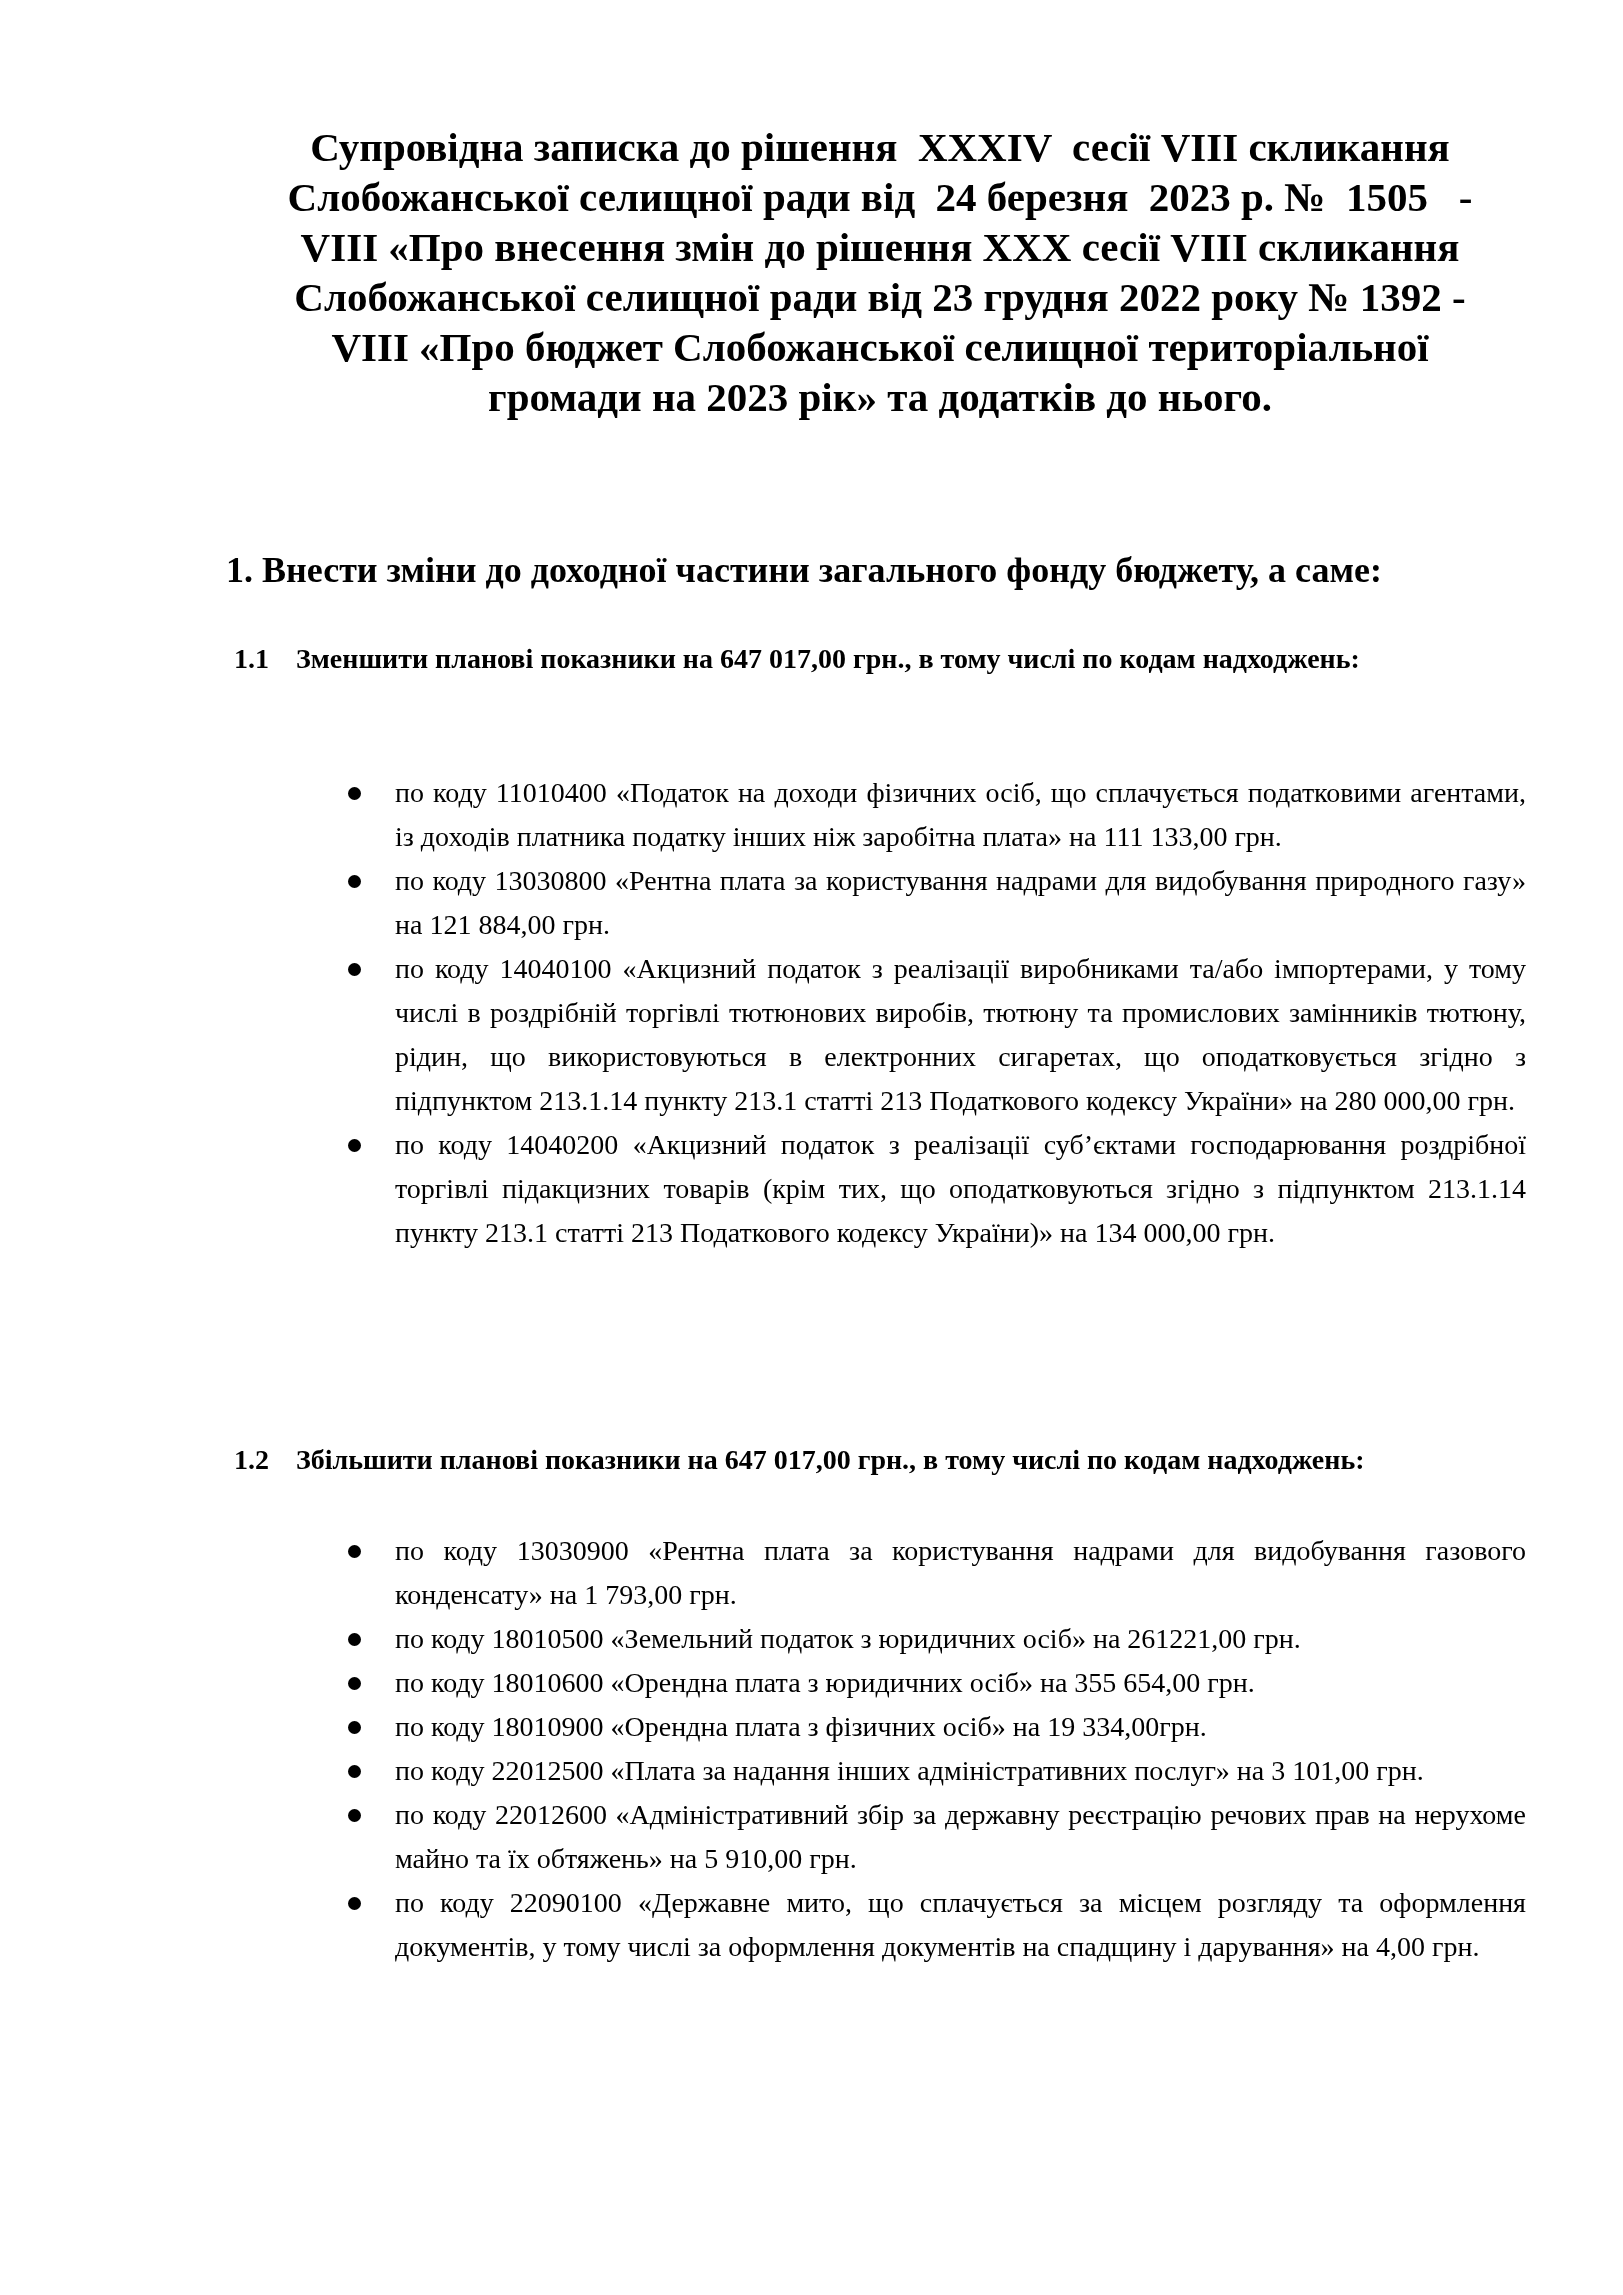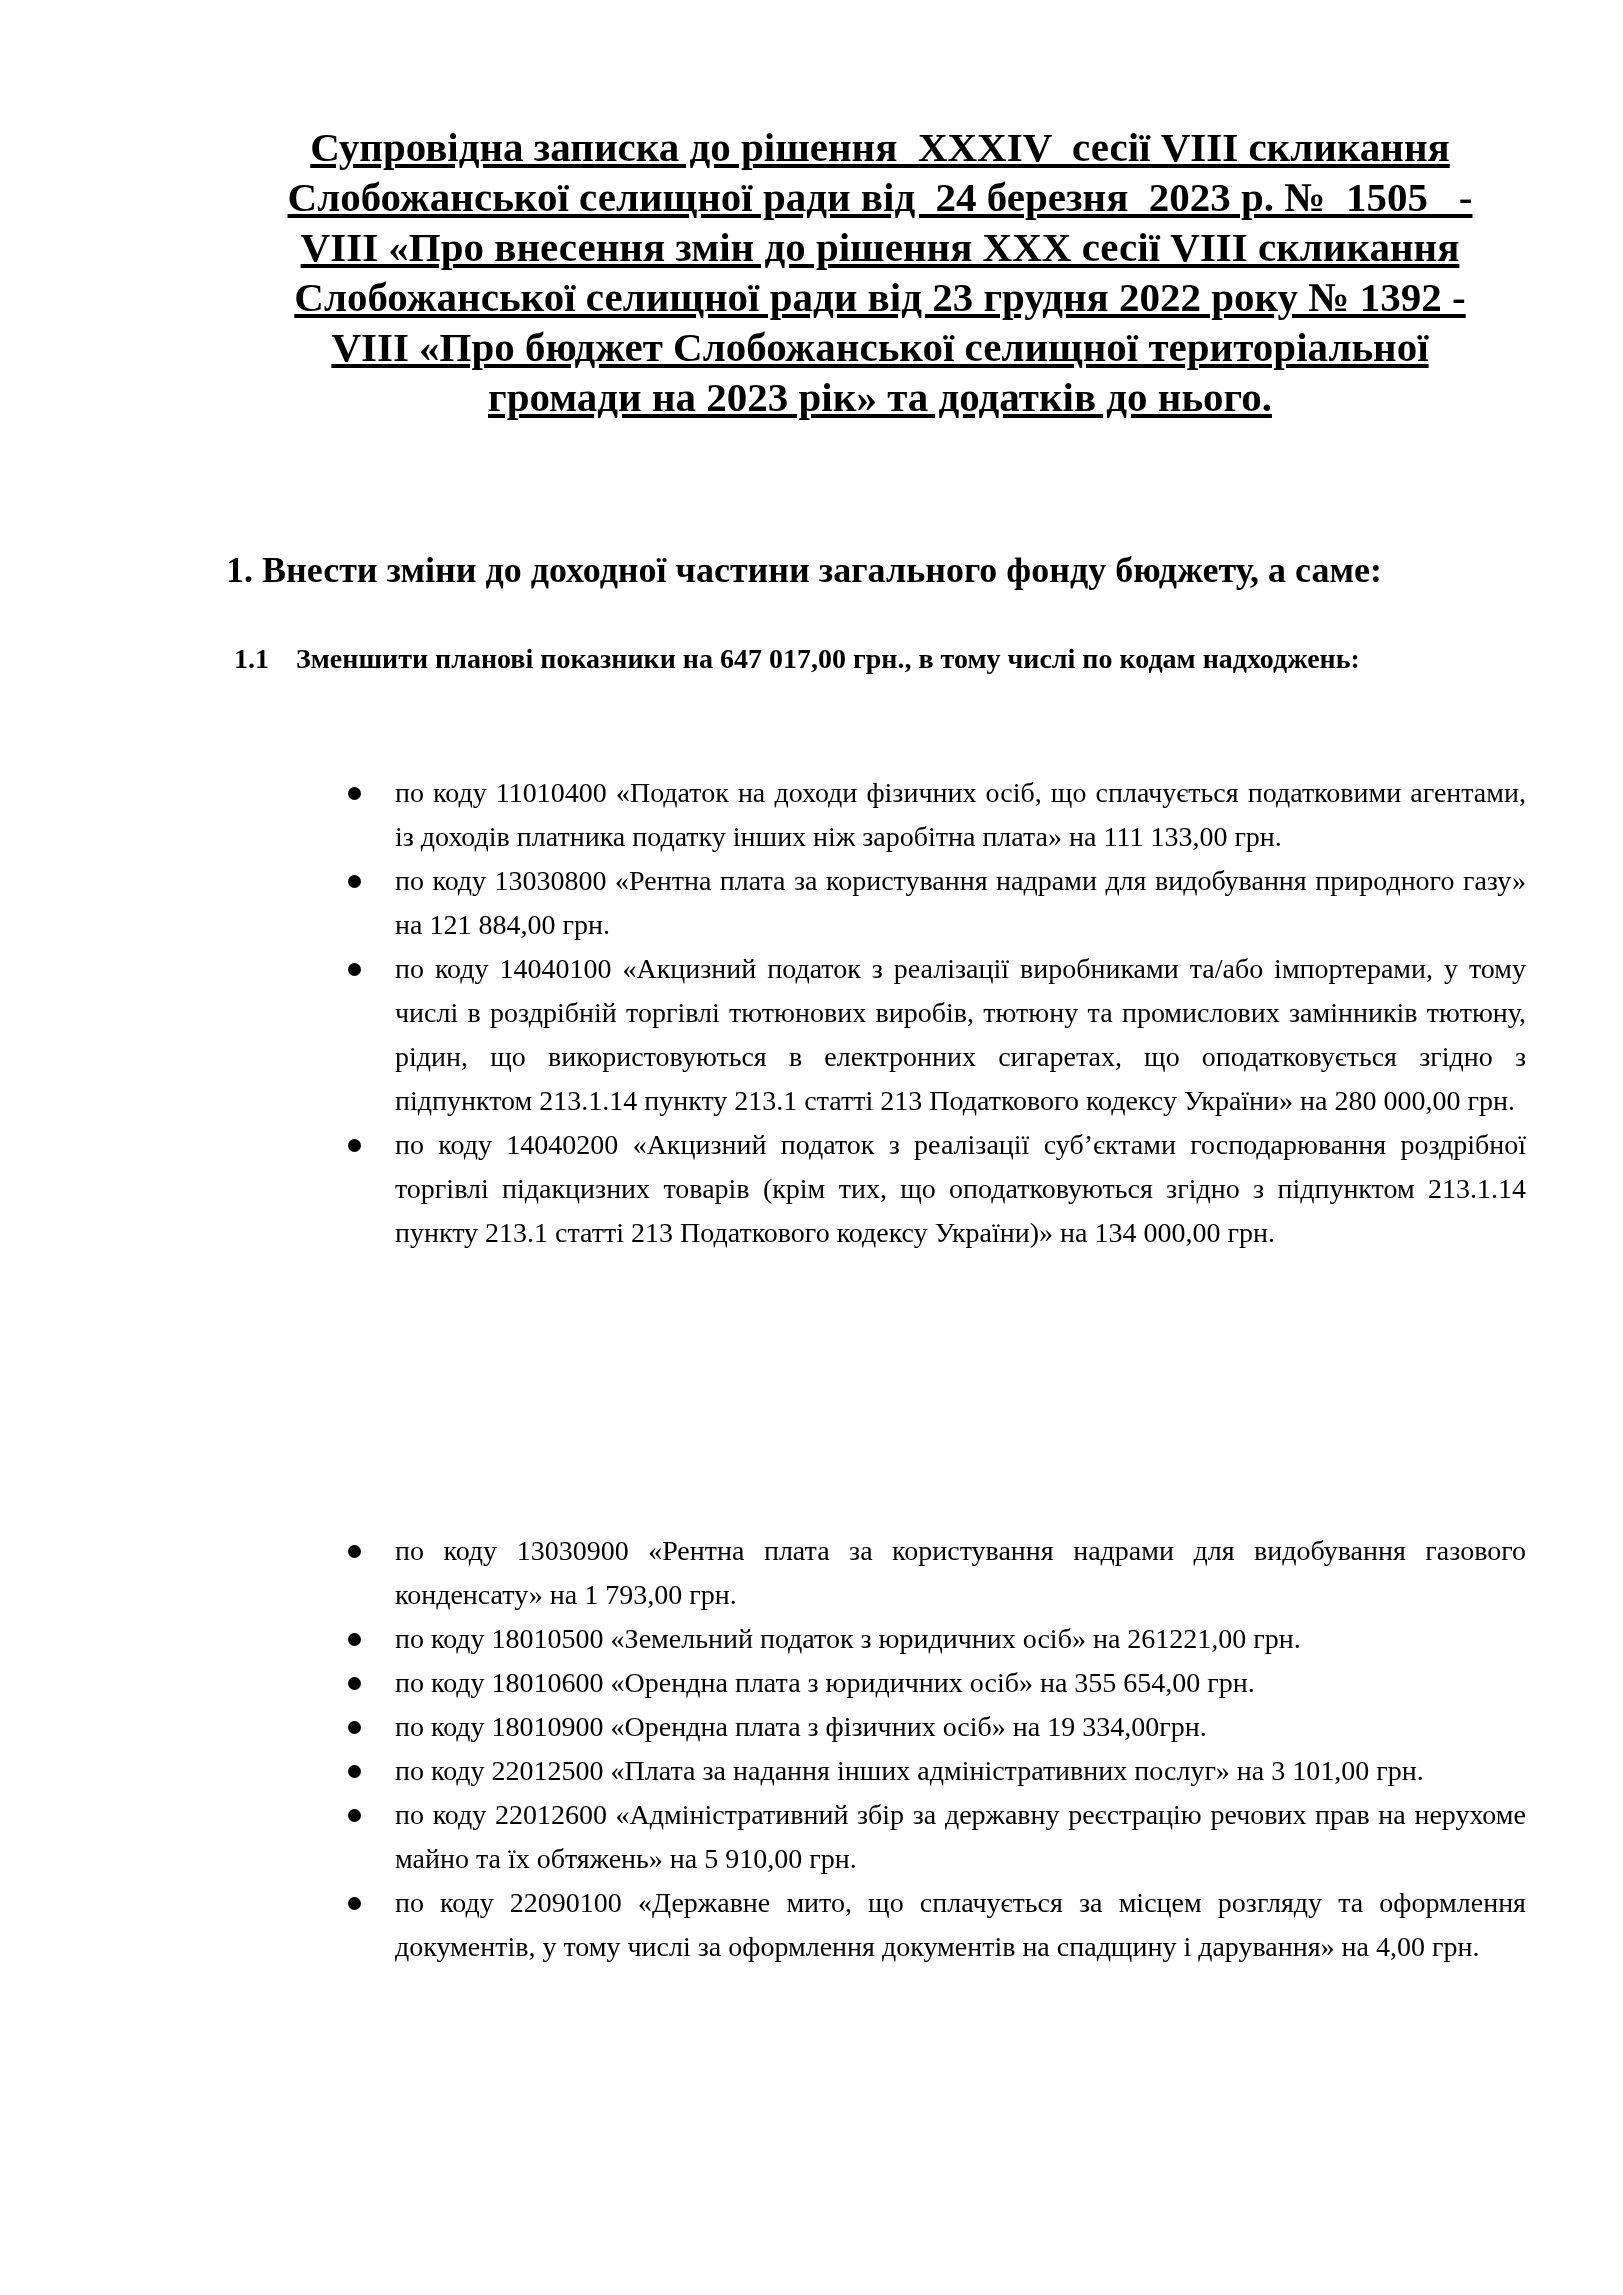--- a/index.html
+++ b/index.html
@@ -4,21 +4,20 @@
 <style>
   html, body { margin: 0; padding: 0; background: #ffffff; }
   body { width: 1623px; height: 2295px; position: relative; overflow: hidden; color: #000; }
   .page { position: absolute; left: 0; top: 0; width: 1623px; height: 2295px; background: #fff; }
 
   .title {
     position: absolute; left: 234px; width: 1292px; top: 122px;
     font-family: "Liberation Serif", serif; font-weight: bold;
     font-size: 41px; line-height: 50px; text-align: center;
     margin: 0;
-    text-decoration: underline;
   }
   .title .tline { display: block; white-space: pre; }
 
   .sec {
     position: absolute; left: 226px; width: 1292px;
     font-family: "Liberation Serif", serif; font-weight: bold;
     font-size: 36px; line-height: 44px; margin: 0;
   }
   .sec1 { top: 548px; }
 
@@ -67,20 +66,24 @@
     <span class="txt">Зменшити планові показники на 647 017,00 грн., в тому числі по кодам надходжень:</span>
   </div>
 
   <ul class="blist list11">
     <li><span class="bullet"></span><span>по коду 11010400 «Податок на доходи фізичних осіб, що сплачується податковими агентами, із доходів платника податку інших ніж заробітна плата» на 111 133,00 грн.</span></li>
     <li><span class="bullet"></span><span>по коду 13030800 «Рентна плата за користування надрами для видобування природного газу» на 121 884,00 грн.</span></li>
     <li><span class="bullet"></span><span>по коду 14040100 «Акцизний податок з реалізації виробниками та/або імпортерами, у тому числі в роздрібній торгівлі тютюнових виробів, тютюну та промислових замінників тютюну, рідин, що використовуються в електронних сигаретах, що оподатковується згідно з підпунктом 213.1.14 пункту 213.1 статті 213 Податкового кодексу України» на 280 000,00 грн.</span></li>
     <li><span class="bullet"></span><span>по коду 14040200 «Акцизний податок з реалізації суб’єктами господарювання роздрібної торгівлі підакцизних товарів (крім тих, що оподатковуються згідно з підпунктом 213.1.14 пункту 213.1 статті 213 Податкового кодексу України)» на 134 000,00 грн.</span></li>
   </ul>
 
+  <div class="sub sub12">
+    <span class="num">1.2</span>
+    <span class="txt">Збільшити планові показники на 647 017,00 грн., в тому числі по кодам надходжень:</span>
+  </div>
 
   <ul class="blist list12">
     <li><span class="bullet"></span><span>по коду 13030900 «Рентна плата за користування надрами для видобування газового конденсату» на 1 793,00 грн.</span></li>
     <li><span class="bullet"></span><span>по коду 18010500 «Земельний податок з юридичних осіб» на 261221,00 грн.</span></li>
     <li><span class="bullet"></span><span>по коду 18010600 «Орендна плата з юридичних осіб» на 355 654,00 грн.</span></li>
     <li><span class="bullet"></span><span>по коду 18010900 «Орендна плата з фізичних осіб» на 19 334,00грн.</span></li>
     <li><span class="bullet"></span><span>по коду 22012500 «Плата за надання інших адміністративних послуг» на 3 101,00 грн.</span></li>
     <li><span class="bullet"></span><span>по коду 22012600 «Адміністративний збір за державну реєстрацію речових прав на нерухоме майно та їх обтяжень» на 5 910,00 грн.</span></li>
     <li><span class="bullet"></span><span>по коду 22090100 «Державне мито, що сплачується за місцем розгляду та оформлення документів, у тому числі за оформлення документів на спадщину і дарування» на 4,00 грн.</span></li>
   </ul>

